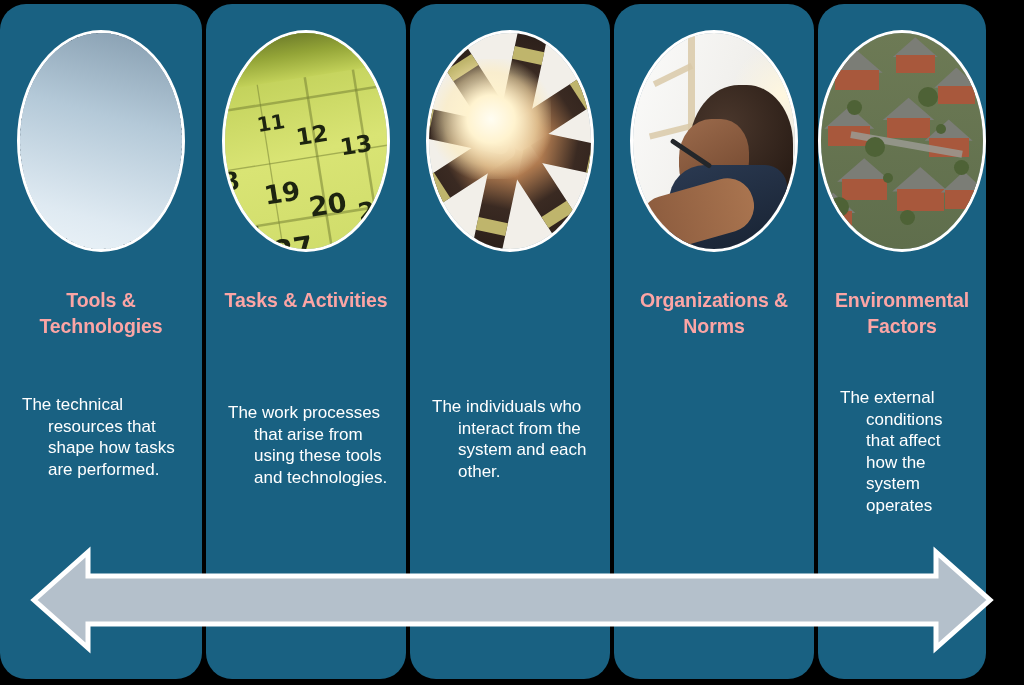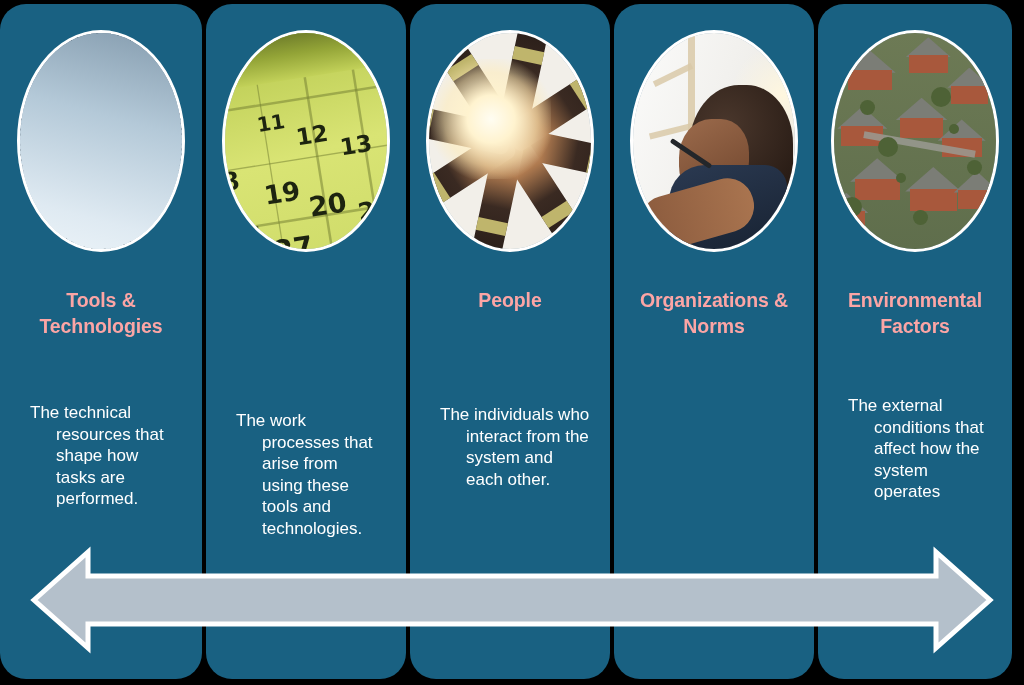--- a/index.html
+++ b/index.html
@@ -15,21 +15,21 @@
     position:absolute;top:4px;height:675px;
     background:#196182;
     border-radius:26px 26px 26px 26px;
     box-sizing:border-box;
     overflow:visible;
   }
   .col-0{left:0px;   width:202px;}
   .col-1{left:206px; width:200px;}
   .col-2{left:410px; width:200px;}
   .col-3{left:614px; width:200px;}
-  .col-4{left:818px; width:194px;}
+  .col-4{left:818px; width:168px;}
 
   
   .oval{
     position:absolute;top:26px;left:50%;transform:translateX(-50%);
     width:168px;height:222px;
     border-radius:50%/50%;
     border:3px solid #ffffff;
     box-sizing:border-box;
     overflow:hidden;
     background:#9fb6c4;
@@ -43,21 +43,21 @@
     font-size:19.5px;font-weight:bold;line-height:1.32;
     letter-spacing:-0.1px;
   }
 
   
   .body{
     position:absolute;left:0;right:0;
     color:#ffffff;font-size:17px;line-height:1.27;
     box-sizing:border-box;
   }
-  .body p{margin:8px;padding-left:26px;text-indent:-26px;}
+  .body p{margin:0;padding-left:26px;text-indent:-26px;}
   .b0{top:390px;padding-left:22px;padding-right:16px;}
   .b1{top:398px;padding-left:22px;padding-right:18px;}
   .b2{top:392px;padding-left:22px;padding-right:12px;}
   .b3{top:383px;padding-left:22px;padding-right:10px;}
   .b4{top:383px;padding-left:22px;padding-right:16px;}
 
   
   #arrow{position:absolute;left:30px;top:546px;width:964px;height:108px;}
 
   
@@ -213,20 +213,21 @@
             <div class="cal-num" style="left: 71%; top: 46%; font-size: 23px;">13</div>
             <div class="cal-num" style="left: -2%; top: 62%; font-size: 25px;">8</div>
             <div class="cal-num" style="left: 24%; top: 67%; font-size: 26px;">19</div>
             <div class="cal-num" style="left: 52%; top: 72%; font-size: 27px;">20</div>
             <div class="cal-num" style="left: 82%; top: 76%; font-size: 25px;">2</div>
             <div class="cal-num" style="left: 0%; top: 88%; font-size: 27px;">26</div>
             <div class="cal-num" style="left: 30%; top: 92%; font-size: 28px;">27</div>
           </div>
       </div>
     </div>
+    <div class="title">Tasks &amp; Activities</div>
     <div class="body b1">
       <p>The work processes that arise from using these tools and technologies.</p>
     </div>
   </div>
 
   <div class="col col-2">
     <div class="oval">
       <div class="art">
         <div class="hand-bg"></div>
         <div id="arms">
@@ -235,21 +236,20 @@
             <div class="arm" style="transform: rotate(102deg); margin-top: -15px;"></div>
             <div class="arm" style="transform: rotate(147deg); margin-top: -15px;"></div>
             <div class="arm" style="transform: rotate(192deg); margin-top: -15px;"></div>
             <div class="arm" style="transform: rotate(237deg); margin-top: -15px;"></div>
             <div class="arm" style="transform: rotate(282deg); margin-top: -15px;"></div>
             <div class="arm" style="transform: rotate(327deg); margin-top: -15px;"></div>
           </div>
         <div class="flare"></div>
       </div>
     </div>
-    <div class="title">People</div>
     <div class="body b2">
       <p>The individuals who interact from the system and each other.</p>
     </div>
   </div>
 
   <div class="col col-3">
     <div class="oval">
       <div class="art">
         <div class="wb-bg"></div>
         <div class="wb-frame" style="left:34%;top:-4%;width:7px;height:108%;"></div>

